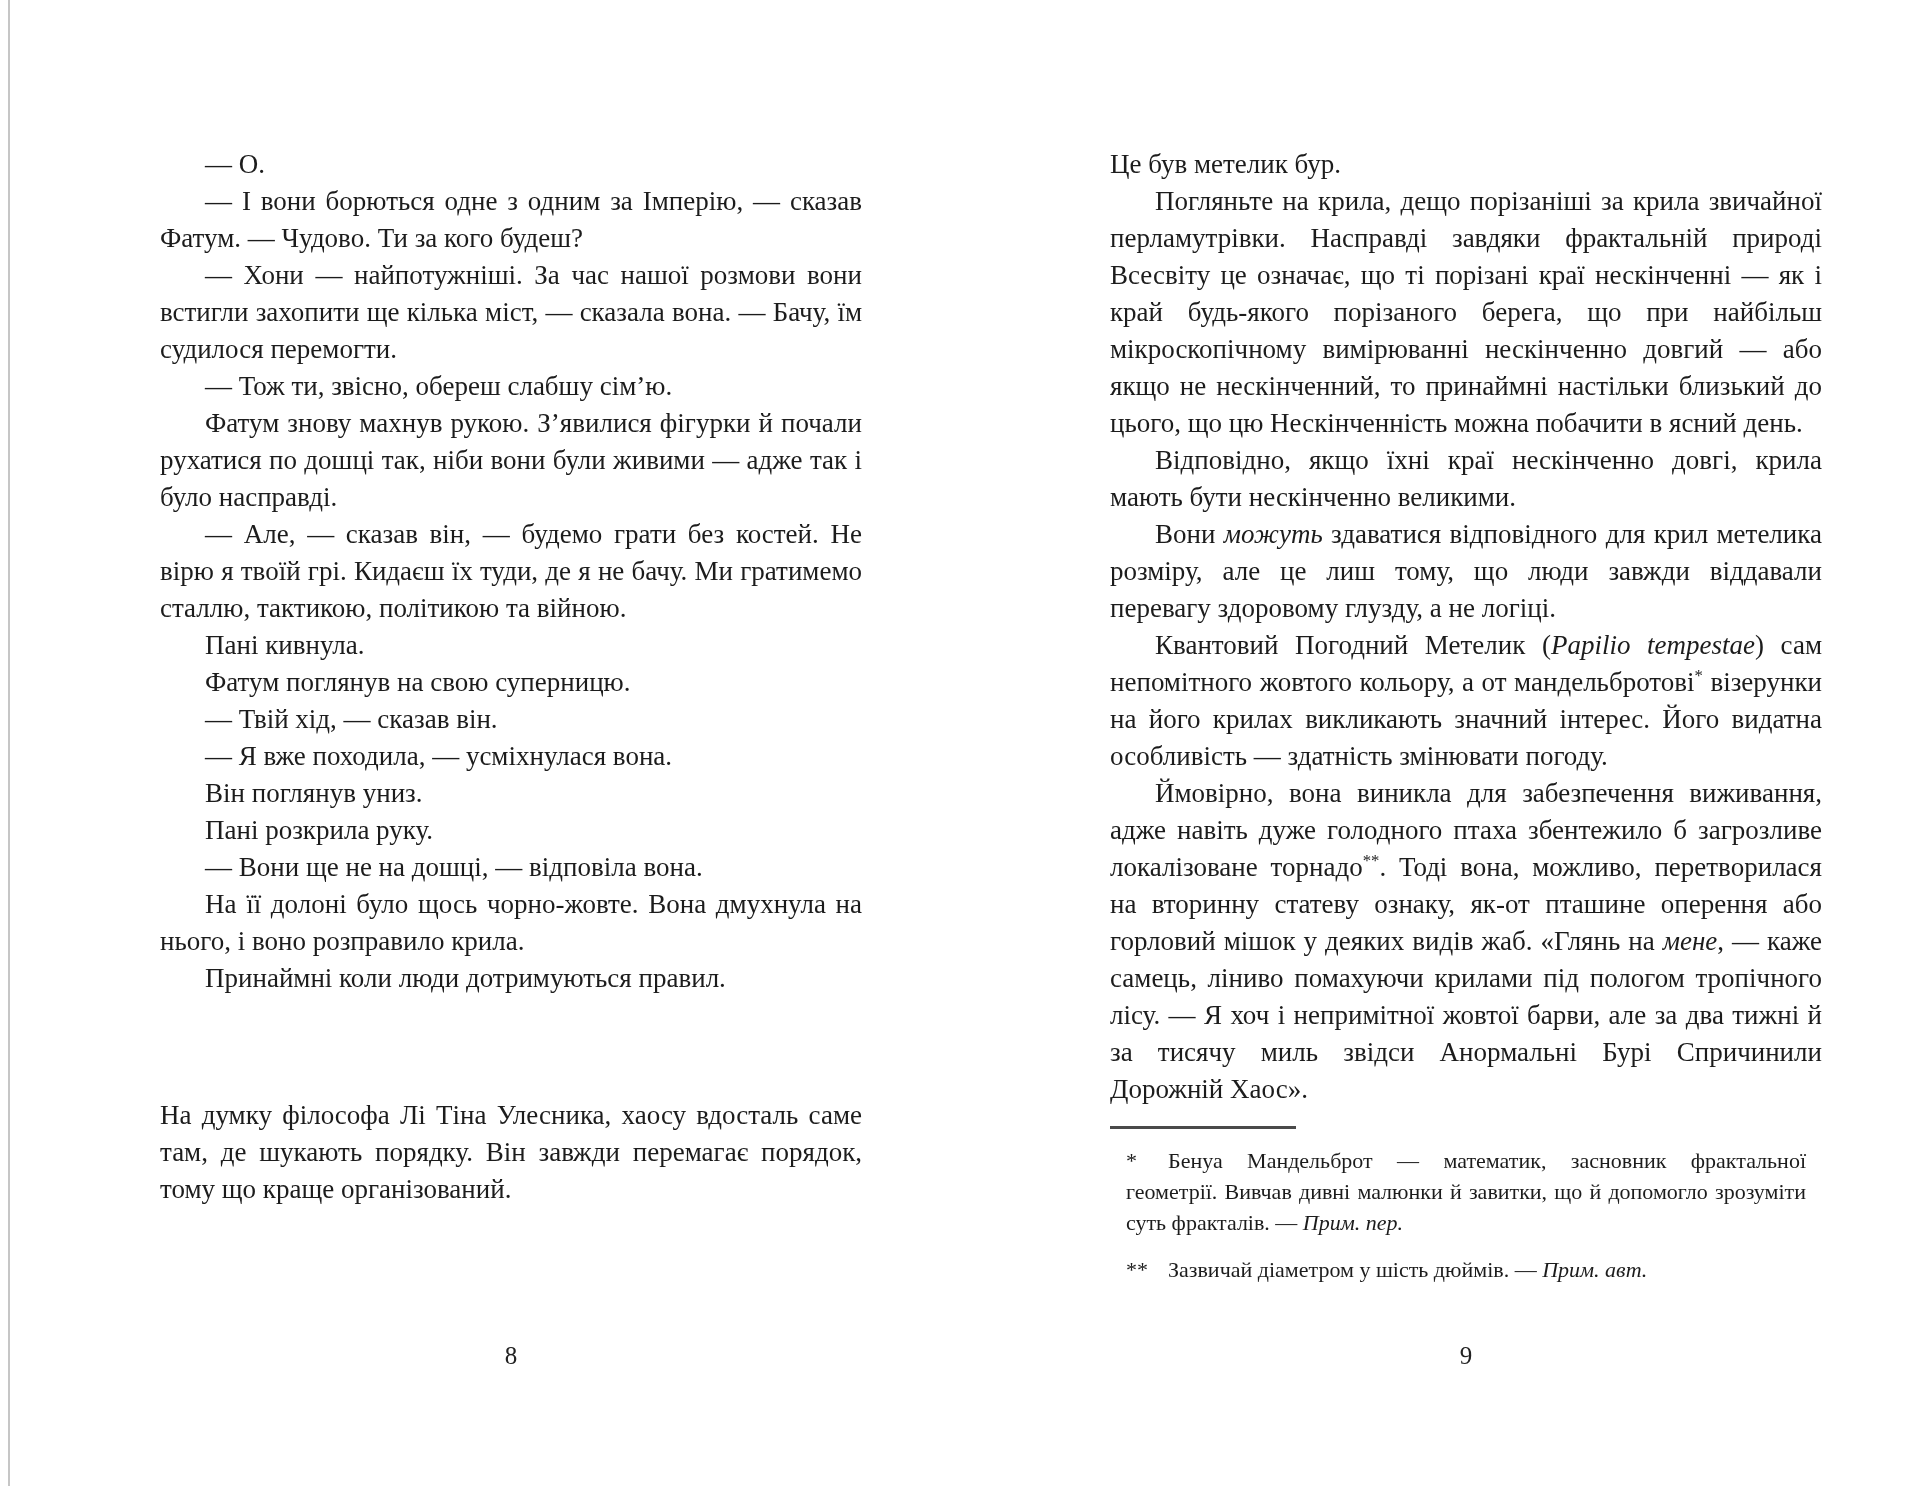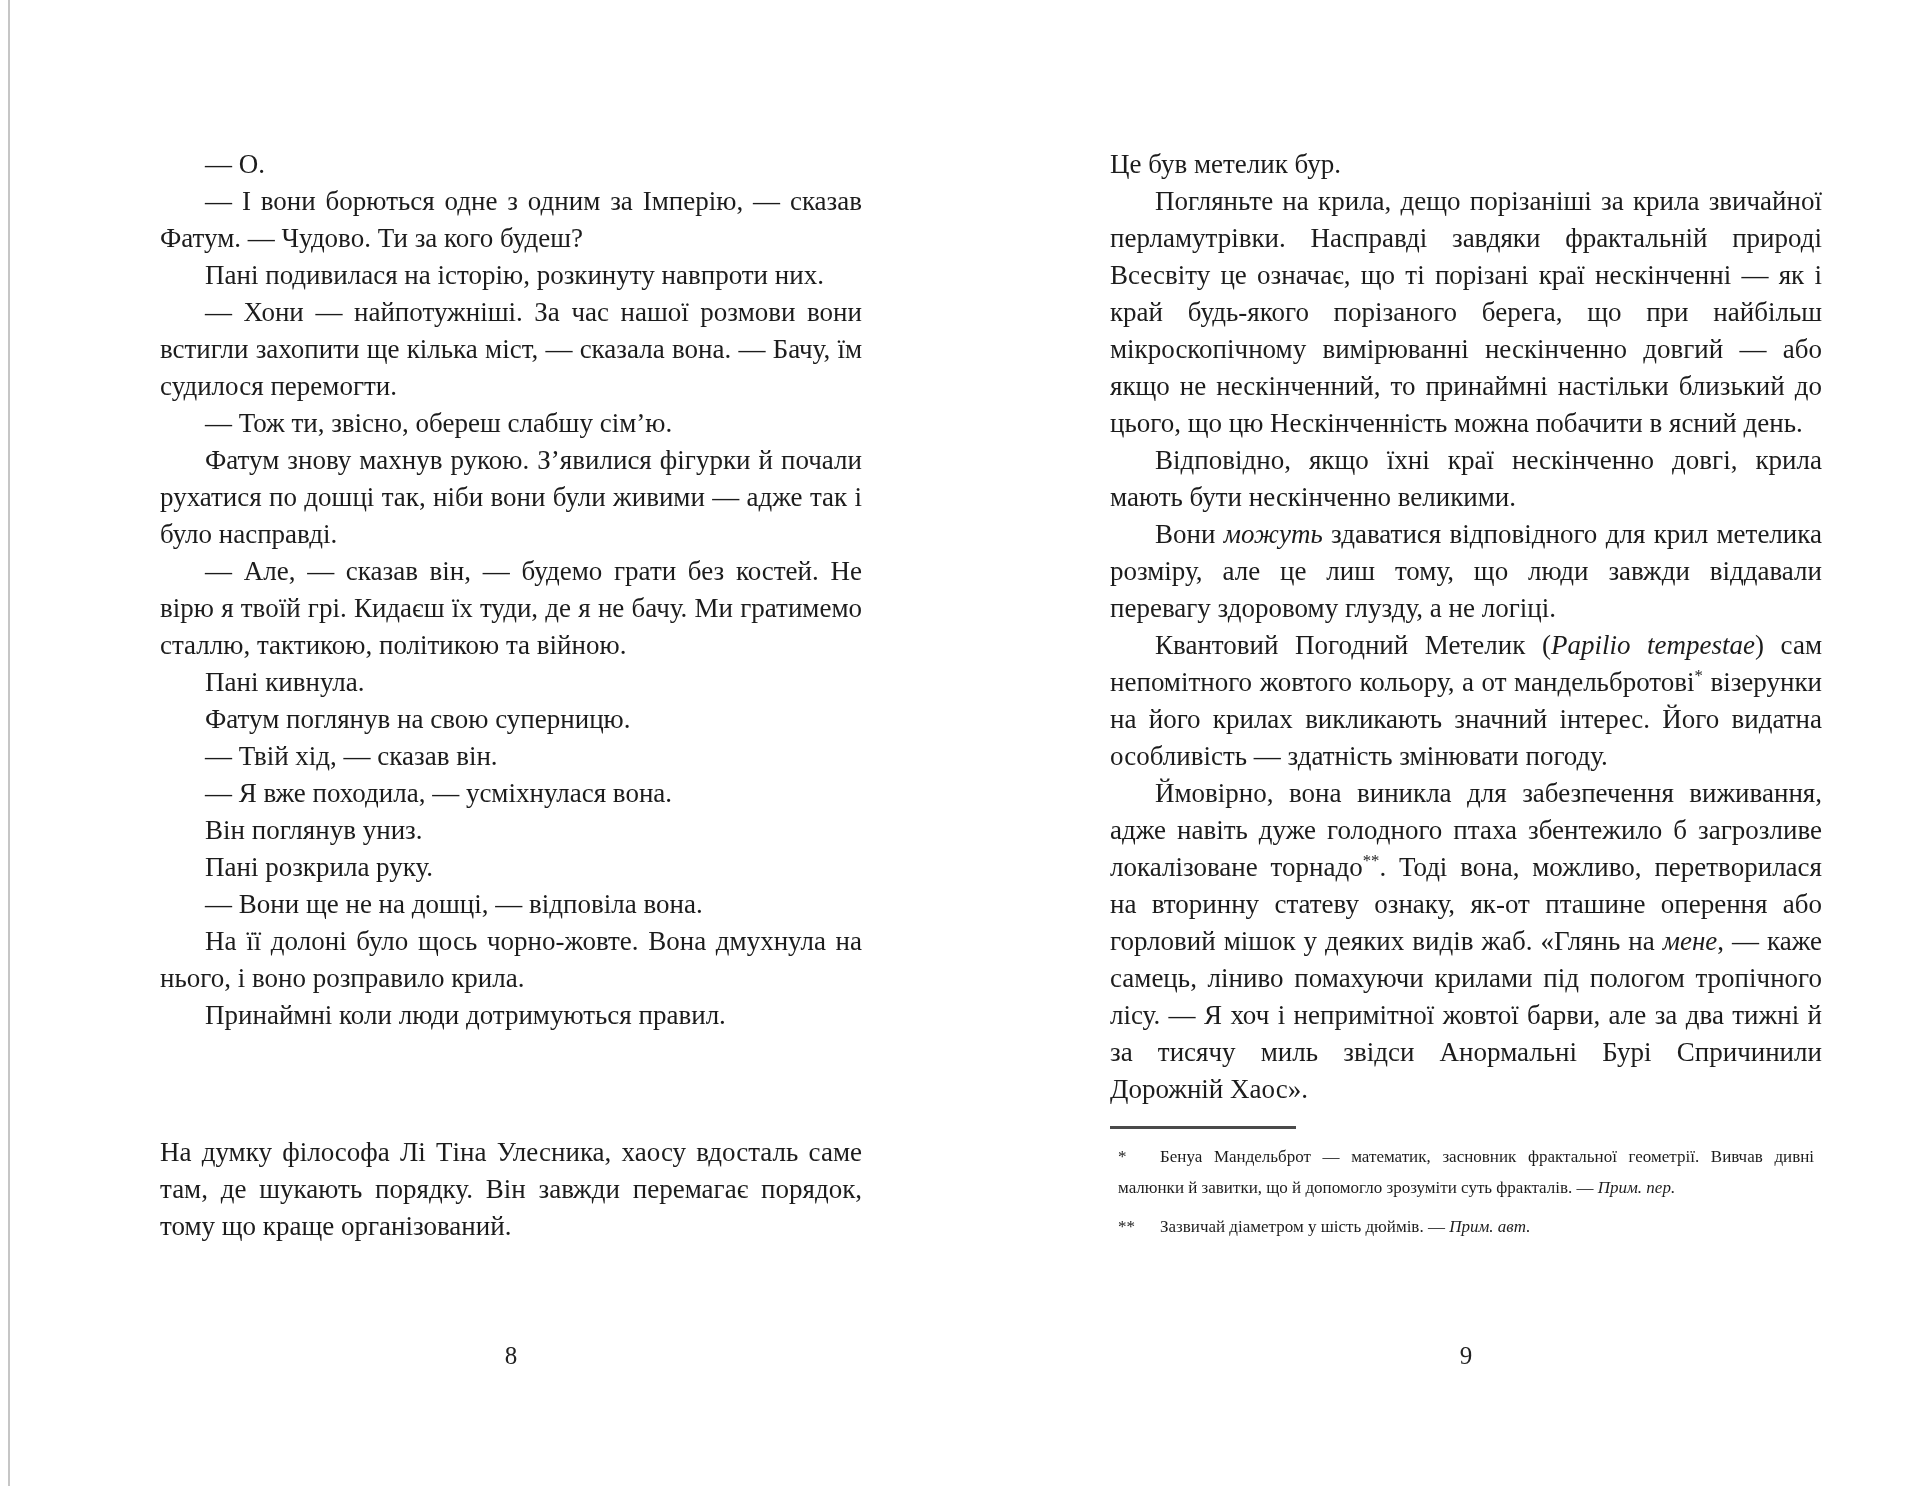--- a/index.html
+++ b/index.html
@@ -38,22 +38,22 @@
     vertical-align: super;
   }
   .footnotes { margin-top: 18px; }
   .footnote-rule {
     width: 186px;
     height: 0;
     border-top: 3px solid #4a4a4a;
     margin-bottom: 12px;
   }
   .footnote {
-    margin: 8px;
-    font-size: 17px;
+    margin: 16px;
+    font-size: 22px;
     line-height: 31px;
     text-align: justify;
     hyphens: auto;
   }
   .fn-marker {
     display: inline-block;
     width: 42px;
     font-style: normal;
   }
   .pagenum {
@@ -69,21 +69,20 @@
 </head>
 <body>
 
 <div class="spread">
   <div class="edge-line"></div>
 
   <section class="text-col left">
     <div class="body-text" id="left-text">
         <p class="indent"><span>— О.</span></p>
         <p class="indent"><span>— І вони борються одне з одним за Імперію, — сказав Фатум. — Чудово. Ти за кого будеш?</span></p>
-        <p class="indent"><span>Пані подивилася на історію, розкинуту навпроти них.</span></p>
         <p class="indent"><span>— Хони — найпотужніші. За час нашої розмови вони встигли захопити ще кілька міст, — сказала вона. — Бачу, їм судилося перемогти.</span></p>
         <p class="indent"><span>— Тож ти, звісно, обереш слабшу сім’ю.</span></p>
         <p class="indent"><span>Фатум знову махнув рукою. З’явилися фігурки й почали рухатися по дошці так, ніби вони були живими — адже так і було насправді.</span></p>
         <p class="indent"><span>— Але, — сказав він, — будемо грати без костей. Не вірю я твоїй грі. Кидаєш їх туди, де я не бачу. Ми гратимемо сталлю, тактикою, політикою та війною.</span></p>
         <p class="indent"><span>Пані кивнула.</span></p>
         <p class="indent"><span>Фатум поглянув на свою суперницю.</span></p>
         <p class="indent"><span>— Твій хід, — сказав він.</span></p>
         <p class="indent"><span>— Я вже походила, — усміхнулася вона.</span></p>
         <p class="indent"><span>Він поглянув униз.</span></p>
         <p class="indent"><span>Пані розкрила руку.</span></p>

